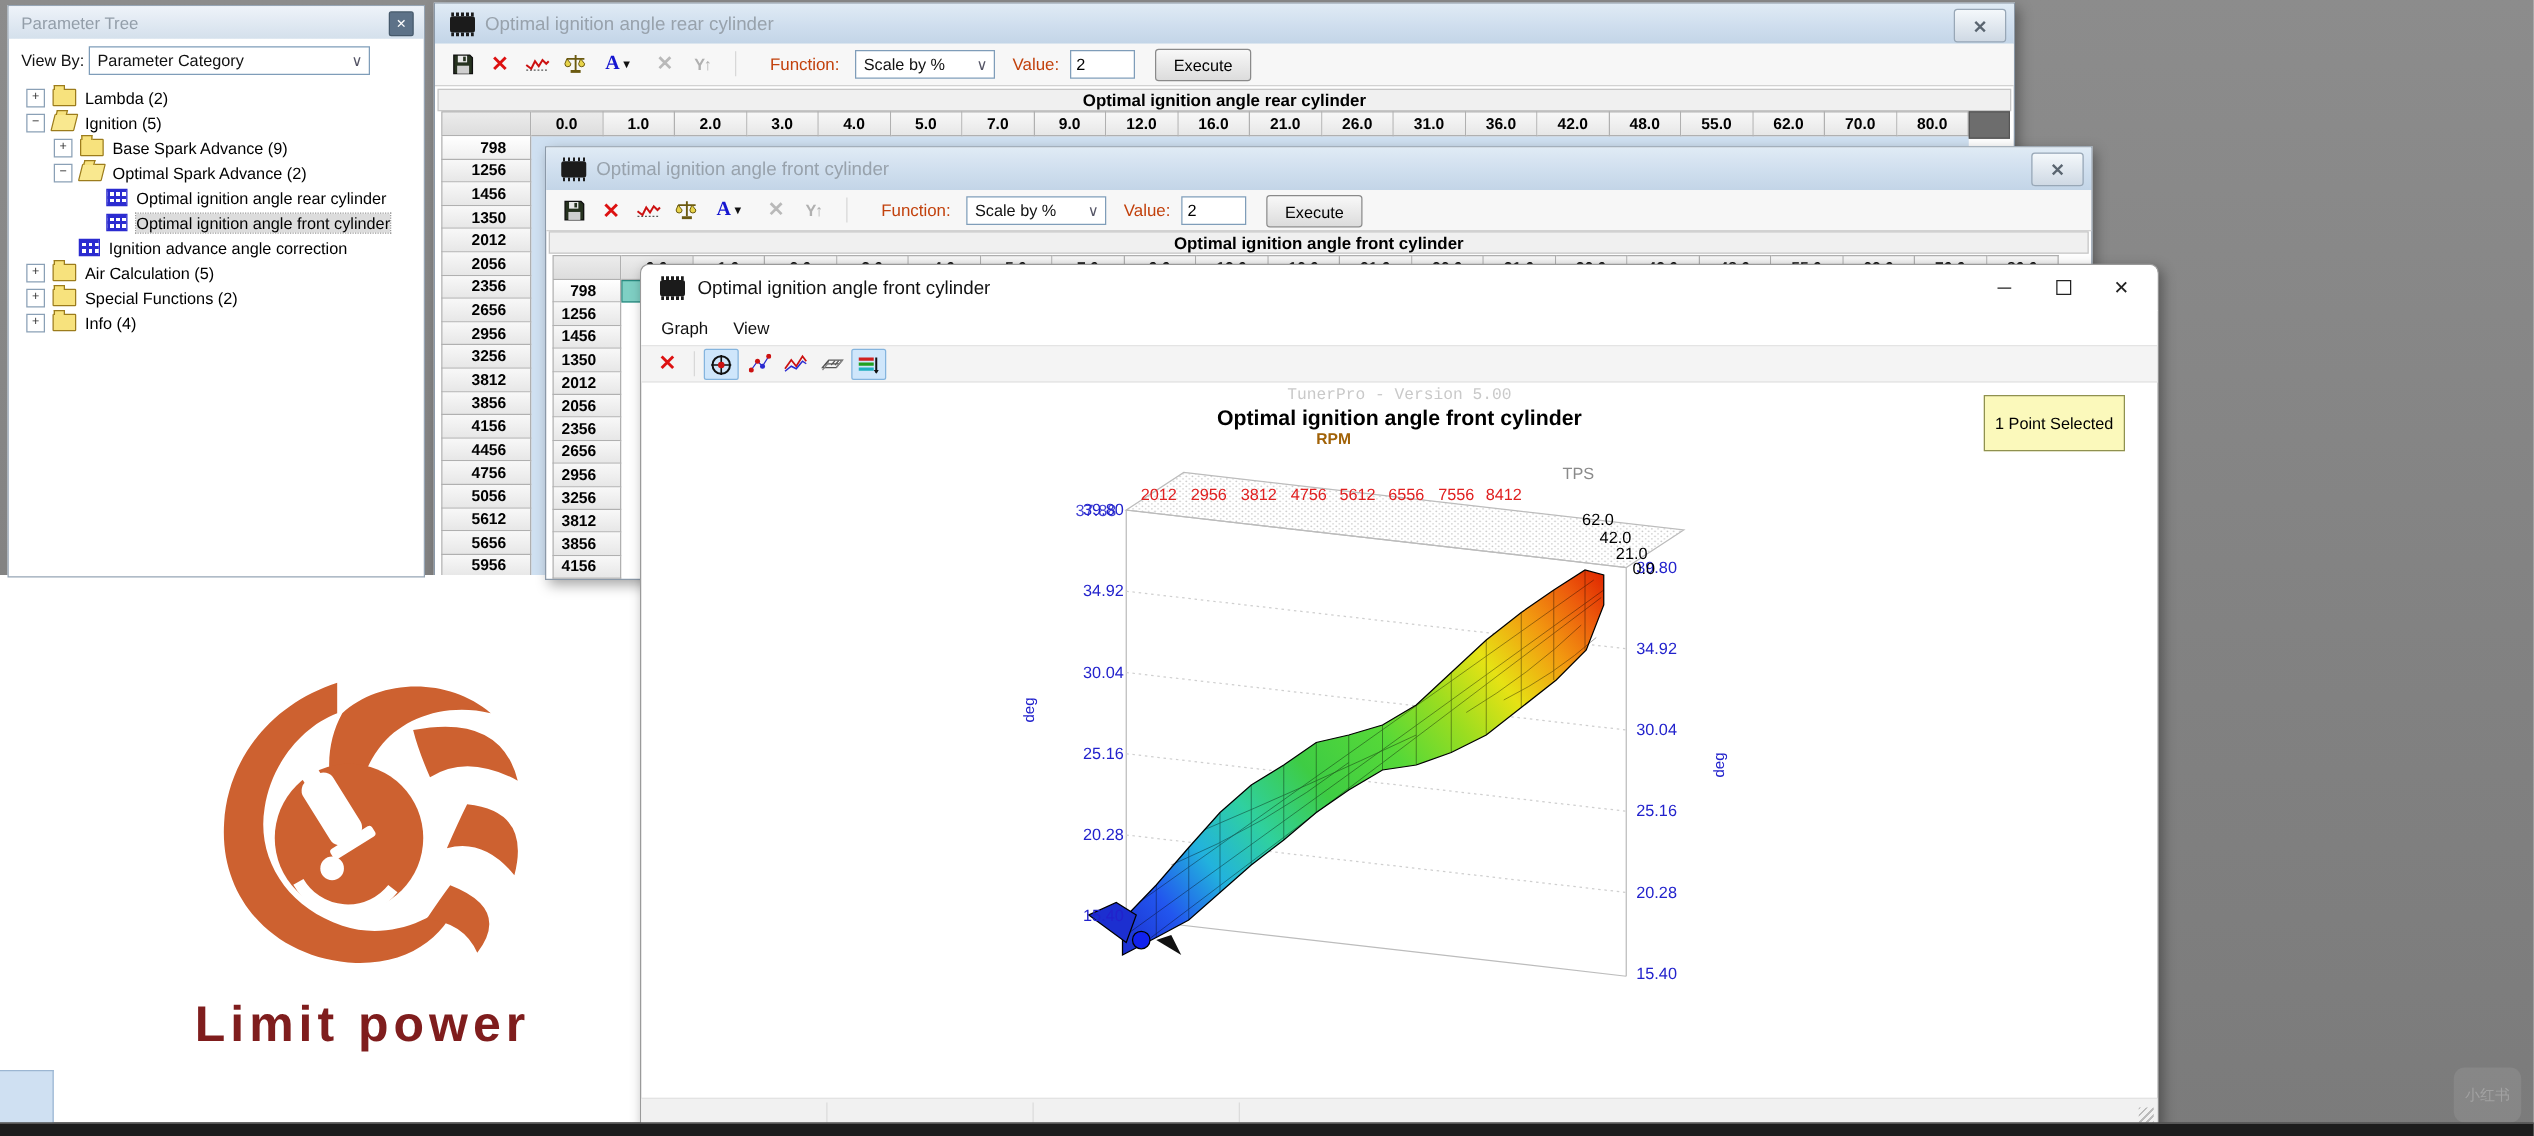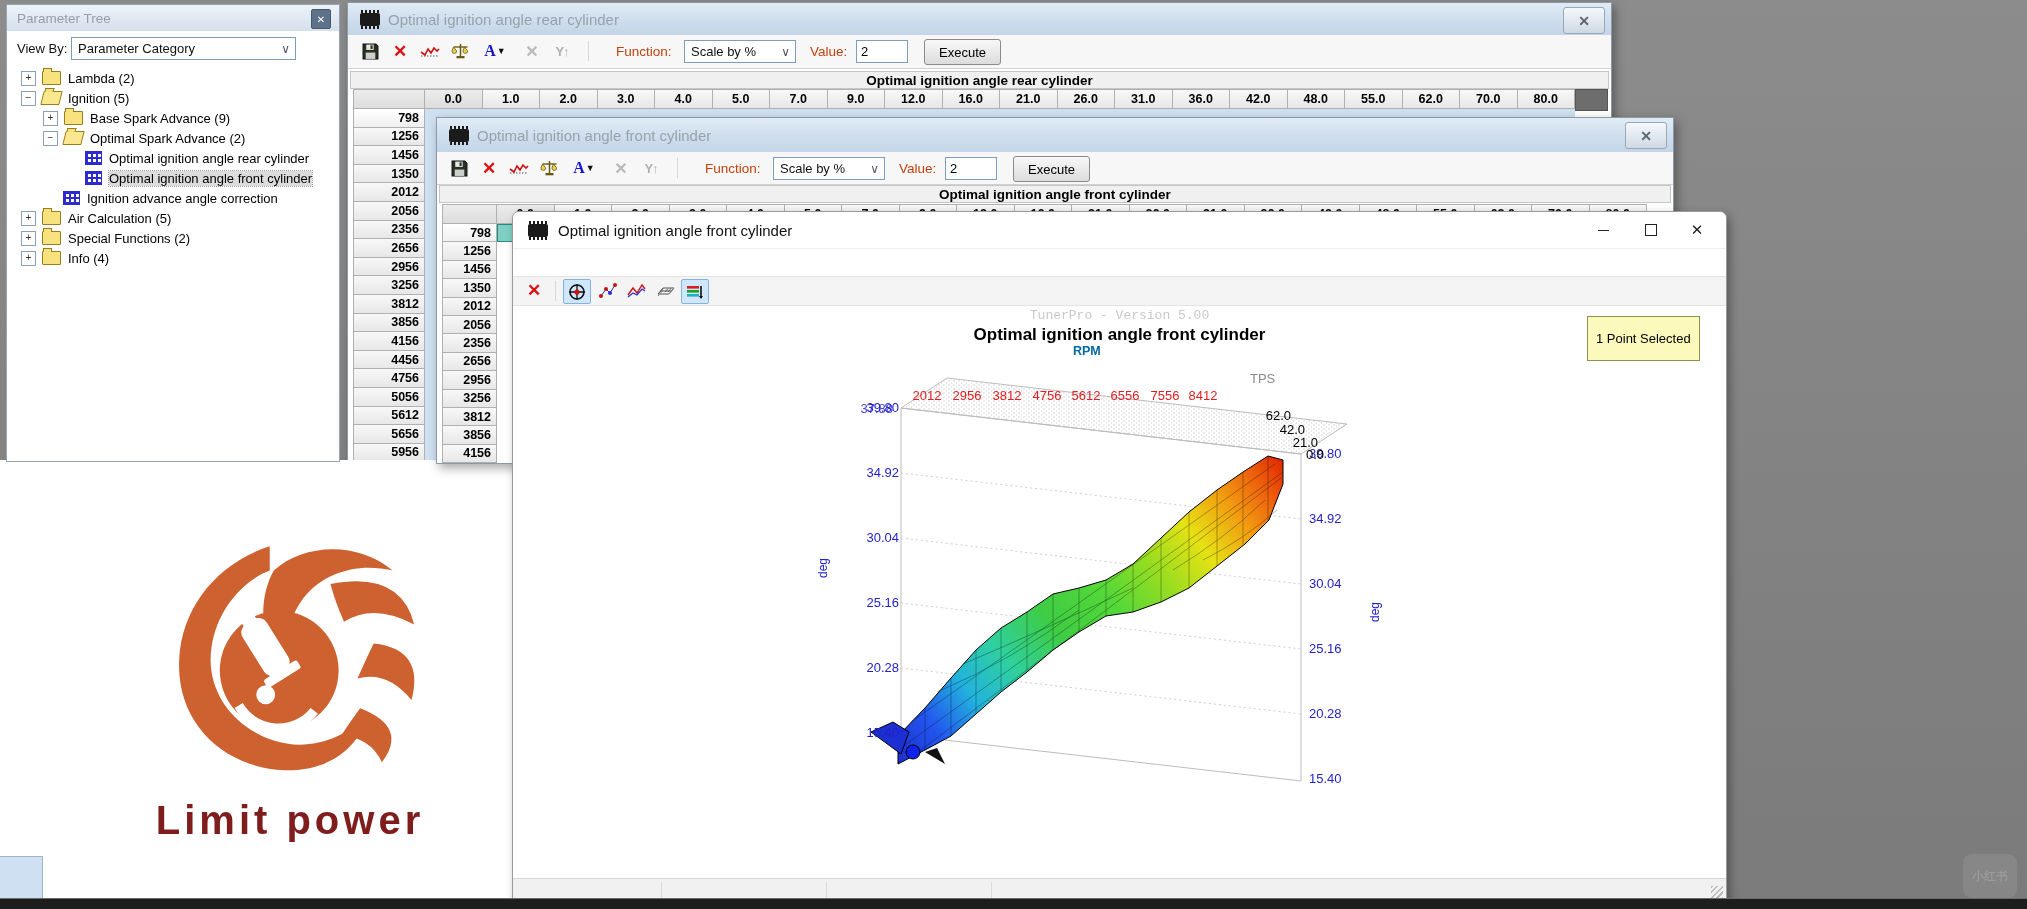--- a/index.html
+++ b/index.html
@@ -40,21 +40,21 @@
   
   .tabletitle{position:absolute;left:2px;right:2px;height:18px;background:#f0f0f0;border:1px solid #c6c6c6;
     box-sizing:border-box;text-align:center;font-size:13.5px;font-weight:bold;color:#000;line-height:17px;}
   .hdrrow{position:absolute;display:flex;}
   .hcell,.rcell{box-sizing:border-box;background:linear-gradient(#f8f8f8,#e7e7e7);
     border:1px solid #b0b0b0;border-left:none;font-size:12.5px;font-weight:bold;color:#000;
     display:flex;align-items:center;justify-content:center;}
   .hcell{width:57.5px;height:20px;flex:0 0 auto;}
   .corner{border-left:1px solid #b0b0b0;background:linear-gradient(#f2f2f2,#e2e2e2);}
   .rowcol{position:absolute;display:flex;flex-direction:column;}
-  .rcell{height:18.6px;justify-content:flex-end;padding-right:5px;border-top:none;border-left:1px solid #b0b0b0;}
+  .rcell{height:18.6px;justify-content:flex-end;padding-right:19px;border-top:none;border-left:1px solid #b0b0b0;}
   .rowcol .rcell:nth-of-type(1){background:linear-gradient(#ffffff,#efefef);}
   .hdrrow .hcell:nth-of-type(1){background:linear-gradient(#ececec,#dddddd);}
   .darkcell{position:absolute;background:#6d6d6d;border:1px solid #555;}
   
   #param-panel .ptitle{position:absolute;left:0;top:0;right:0;height:26px;
      background:linear-gradient(#eef3f9,#d4e0ec);color:#939ea9;font-size:13.5px;
      display:flex;align-items:center;padding-left:10px;}
   .pclose{position:absolute;right:8px;top:4px;width:18px;height:18px;background:#5d7288;border:1px solid #46596b;
      border-radius:2px;color:#fff;font-size:10px;display:flex;align-items:center;justify-content:center;cursor:pointer;}
   .viewby{position:absolute;left:10px;top:36px;font-size:13px;color:#111;}
@@ -80,21 +80,21 @@
   .menuitem{font-size:13.5px;color:#111;padding:4px 10px;cursor:pointer;}
   .gtoolbar{position:absolute;left:0;top:64px;right:0;height:28px;background:#f4f4f4;border-top:1px solid #e4e4e4;border-bottom:1px solid #e2e2e2;}
   .gico{position:absolute;top:2px;width:26px;height:23px;display:flex;align-items:center;justify-content:center;cursor:pointer;border-radius:2px;}
   .gico.hl{background:#cfe6fb;border:1px solid #84b4de;}
   .statusbar{position:absolute;left:0;right:0;bottom:0;height:22px;background:#f1f1f1;border-top:1px solid #d6d6d6;border-radius:0 0 4px 4px;}
   .statusdiv{position:absolute;top:3px;bottom:3px;width:1px;background:#dcdcdc;}
   .grip{position:absolute;right:3px;bottom:3px;width:12px;height:12px;
     background:repeating-linear-gradient(135deg,#bbb 0 1.5px,transparent 1.5px 4px);}
   .watermark{position:absolute;width:100%;text-align:center;color:#c9c9c9;font-size:13px;font-family:Liberation Mono, monospace;}
   .charttitle{position:absolute;width:100%;text-align:center;color:#000;font-size:17px;font-weight:bold;}
-  .rpmlbl{position:absolute;color:#0369a1;font-size:12.5px;font-weight:bold;margin-left:20px;}
+  .rpmlbl{position:absolute;color:#a16207;font-size:12.5px;font-weight:bold;}
   .badge{position:absolute;background:#fbf9bb;border:1px solid #8f9150;font-size:13px;color:#000;
      padding:14px 8px;white-space:nowrap;}
   
   #logo-text{position:absolute;width:100%;text-align:center;font-size:40px;font-weight:bold;color:#7f1d1d;letter-spacing:4px;}
   
   #white-area{position:absolute;left:0;top:460px;width:512px;height:438px;background:#fff;}
   #taskbar{position:absolute;left:0;top:898px;width:2027px;height:11px;background:#1d1d1d;border-top:1px solid #6b6b6b;}
   #blue-corner{position:absolute;left:0;top:856px;width:42px;height:42px;background:#cfe0f2;border-top:1px solid #9cb6d2;border-right:1px solid #9cb6d2;}
   #xhs-badge{position:absolute;left:1963px;top:854px;width:54px;height:44px;border-radius:9px;
      background:rgba(255,255,255,.09);color:#a2a2a2;font-size:12px;display:flex;align-items:center;justify-content:center;}
@@ -327,20 +327,24 @@
     <span class="chip"></span>
     <span class="wtitle">Optimal ignition angle front cylinder</span>
   </div>
   <div class="winbtn" style="right:100px;">
       <span class="minglyph"></span>
     </div>
   <div class="winbtn" style="right:52px;">
       <span class="maxglyph"></span>
     </div>
   <div class="winbtn" style="right:6px;">✕</div>
+  <div class="menubar">
+    <span class="menuitem" style="margin-left:6px;">Graph</span>
+    <span class="menuitem">View</span>
+  </div>
   <div class="gtoolbar">
     <div class="gico redx" style="left:8px;">✕</div>
     <div class="tbsep" style="left:42px;top:4px;"></div>
     <div class="gico hl" style="left:50px;">
       <svg width="18" height="18" viewBox="0 0 18 18">
           <circle cx="9" cy="9" r="7" fill="none" stroke="#111" stroke-width="1.6"></circle>
           <path d="M9 1v16M1 9h16" stroke="#111" stroke-width="1.3"></path>
           <circle cx="9" cy="9" r="2.6" fill="#cc1111"></circle>
         </svg>
     </div>

